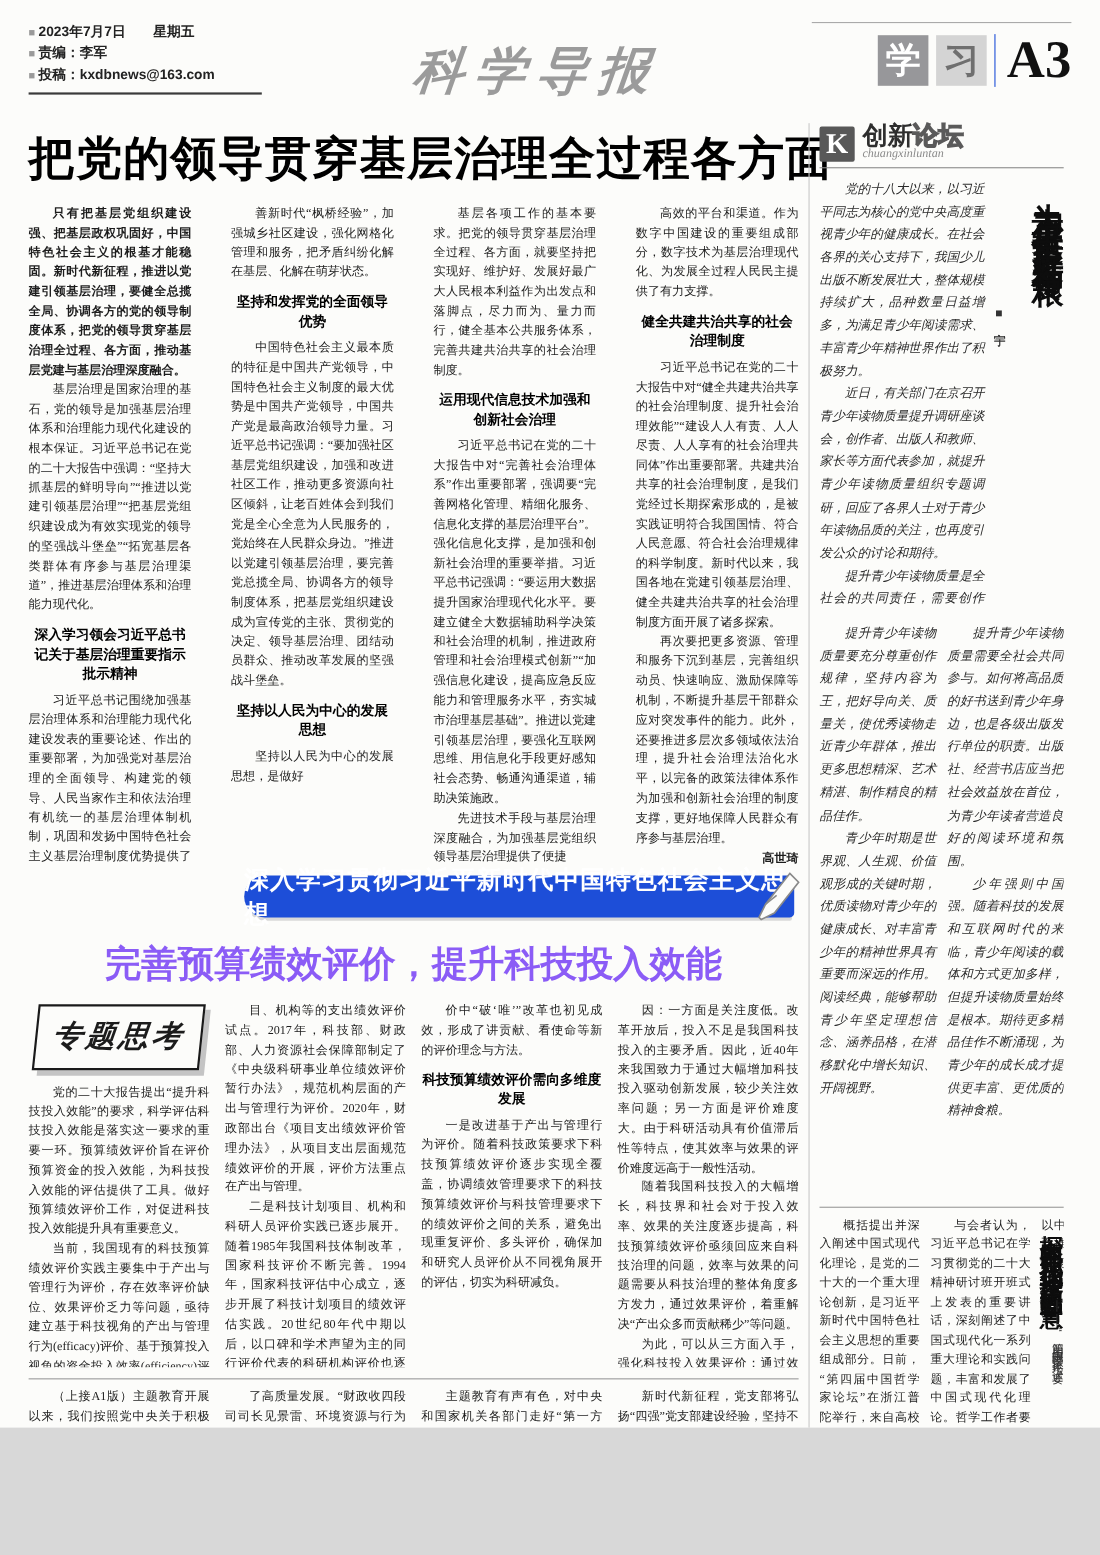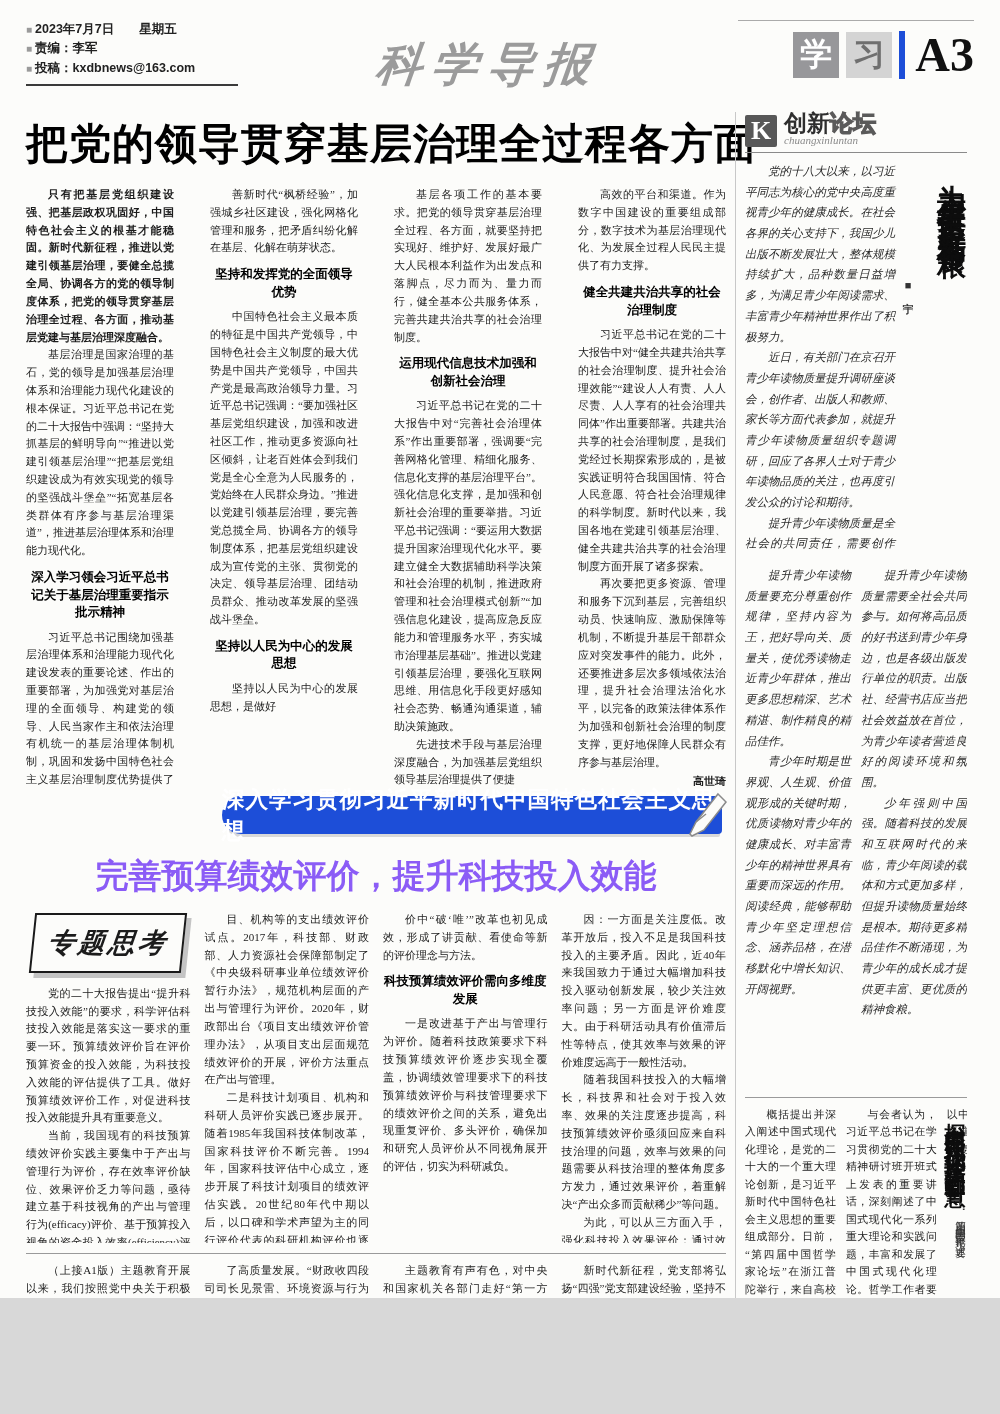--- a/index.html
+++ b/index.html
@@ -16,21 +16,21 @@
   .header-left .sq{color:#9a9a9a;font-size:10px;margin-right:3px;}
   .masthead{flex:1;text-align:center;padding-top:14px;}
   .masthead-name{font-family:"DejaVu Serif",serif;font-style:italic;font-weight:bold;
     font-size:46px;color:#9b9b9b;letter-spacing:10px;transform:skewX(-6deg);display:inline-block;}
   .header-right{width:236px;border-top:1px solid #aaa;padding-top:10px;display:flex;align-items:center;justify-content:flex-end;gap:7px;}
   .glyph-box{width:46px;height:46px;display:flex;align-items:center;justify-content:center;
     font-family:"Liberation Sans",sans-serif;font-weight:900;font-size:32px;}
   .glyph-xue{background:#97979a;color:#fff;}
   .glyph-xi{background:#d4d4d4;color:#6f6f6f;}
   .page-no{font-family:"Liberation Serif",serif;font-weight:bold;font-size:48px;color:#111;
-    border-left:6px solid #1d4ed8;padding-left:10px;line-height:1;}
+    border-left:1px solid #1d4ed8;padding-left:10px;line-height:1;}
   
   .main{display:flex;margin-top:4px;}
   .left-region{width:700px;}
   .right-region{width:222px;margin-left:9px;padding-left:9px;border-left:1px solid #c8c8c8;}
   
   .headline1{font-family:"Liberation Sans",sans-serif;font-weight:900;font-size:42px;
     letter-spacing:1px;text-align:center;margin:4px 0 14px 0;color:#000;white-space:nowrap;}
   .cols4{display:flex;gap:14px;}
   .col{flex:1;min-width:0;text-align:justify;font-size:11px;line-height:1.62;}
   .blk-p{margin:0;text-indent:2em;}

